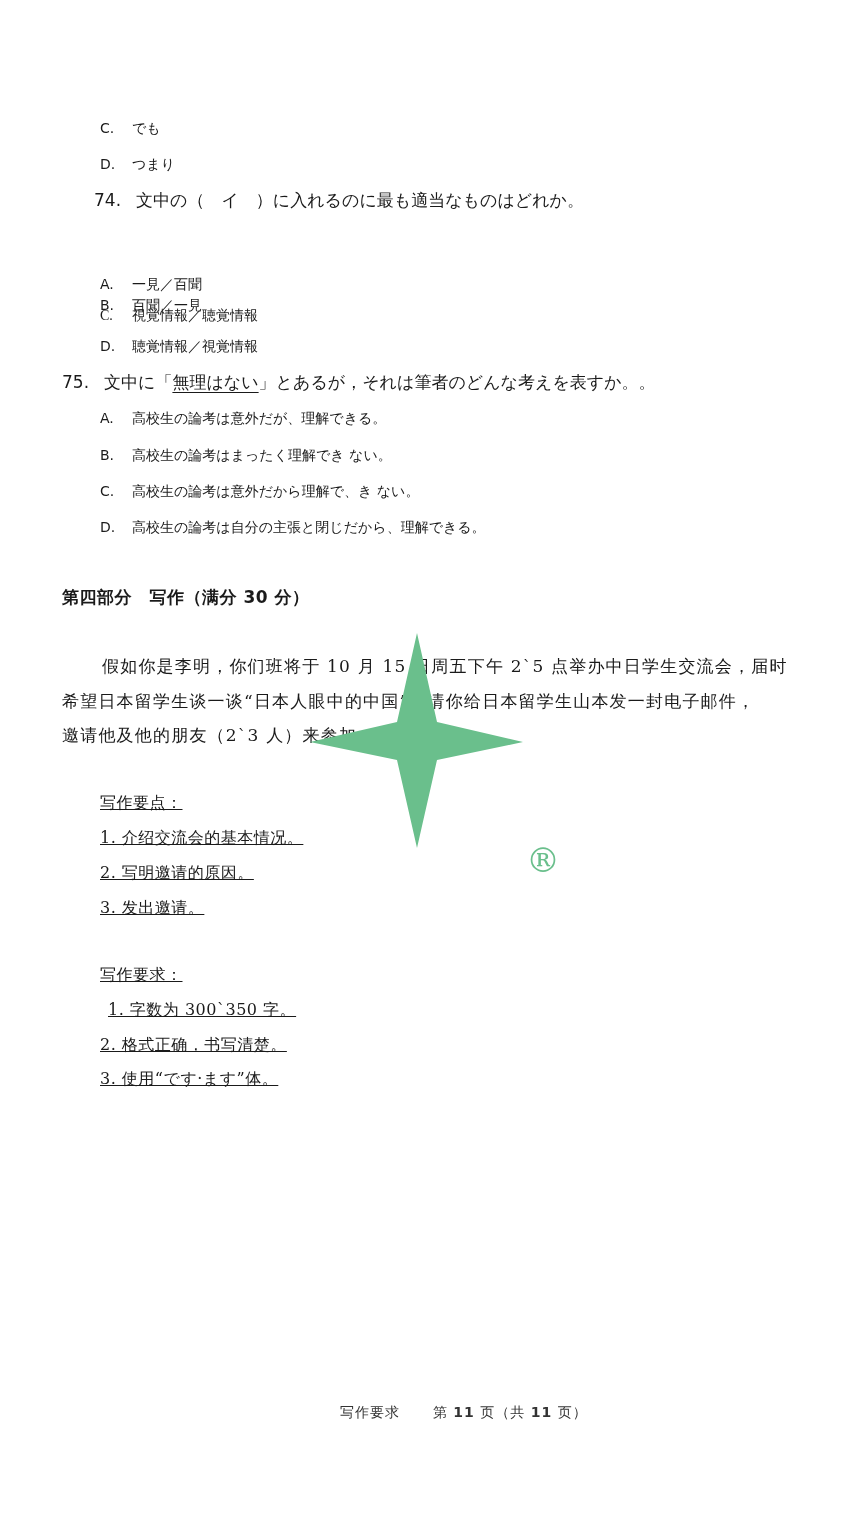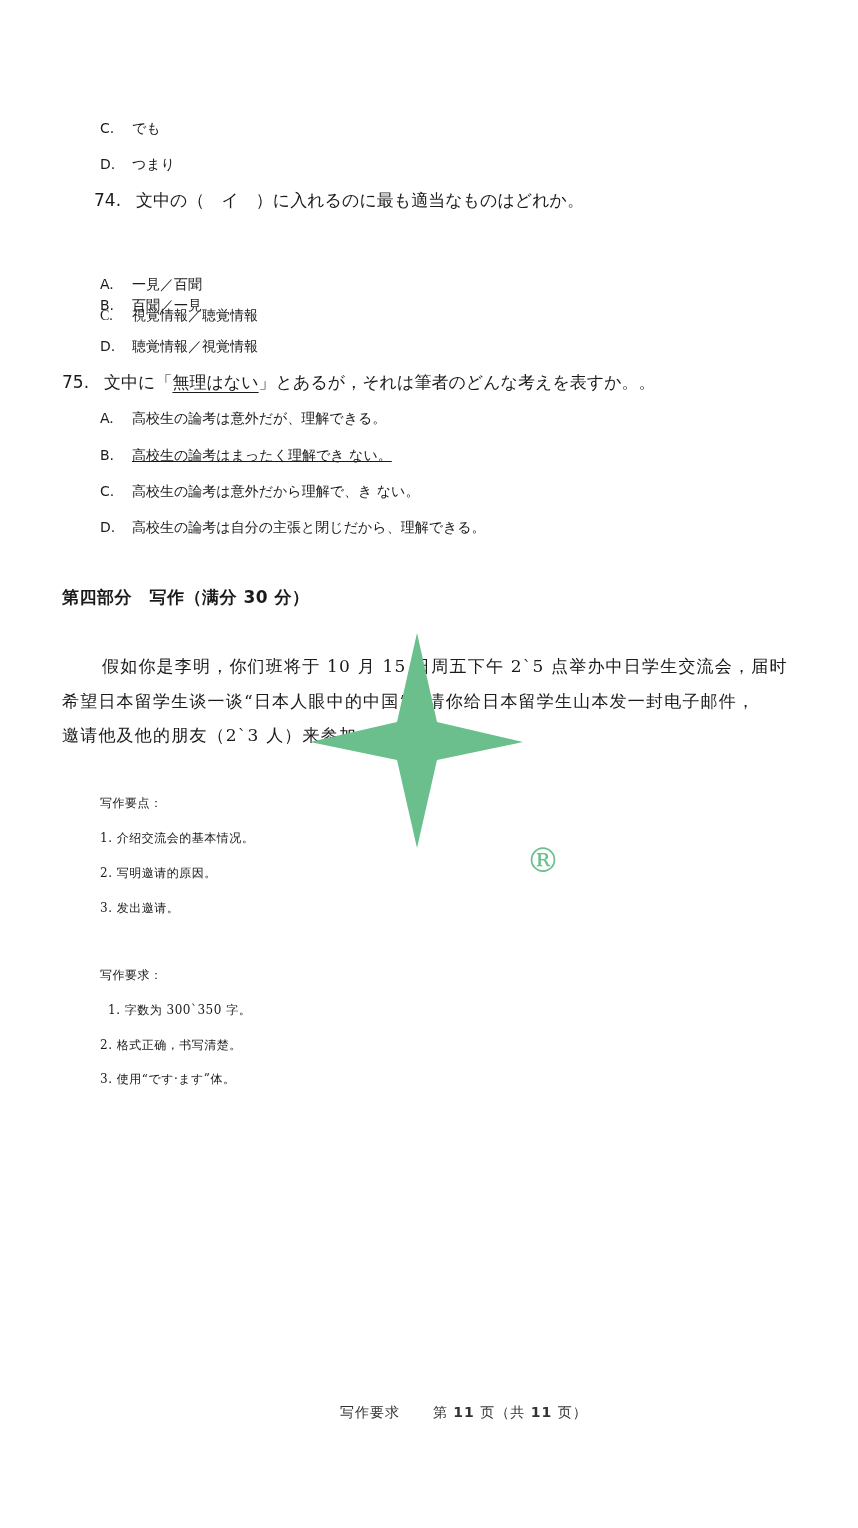--- a/index.html
+++ b/index.html
@@ -7,21 +7,21 @@
   .sans { font-family: "DejaVu Sans", "Liberation Sans", sans-serif; }
   .serif { font-family: "DejaVu Serif", "Liberation Serif", serif; }
   .line { position: absolute; white-space: nowrap; line-height: 24px; }
   .q { font-size: 17px; }
   .opt { font-size: 14px; }
   .label { display: inline-block; width: 32px; }
   .qnum { display: inline-block; width: 42px; }
   .u { text-decoration: underline; text-underline-offset: 4px; text-decoration-thickness: 1px; }
   .section-title { font-size: 17px; font-weight: bold; letter-spacing: 0.5px; }
   .para { font-size: 17px; letter-spacing: 1.2px; }
-  .essay { font-size: 12px; letter-spacing: 0.5px; }
+  .essay { font-size: 16px; letter-spacing: 0.5px; text-decoration: underline; }
   .footer { font-size: 14px; color: #333; letter-spacing: 1px; }
   .footer b { font-family: "DejaVu Sans", sans-serif; font-size: 14px; }
   .watermark { position: absolute; left: 0; top: 0; width: 858px; height: 1528px; pointer-events: none; }
   .wm-text { position: absolute; left: 316px; top: 850px; font-size: 38px; color: #6abf8c; letter-spacing: 16px; font-family: "DejaVu Serif", serif; white-space: nowrap; }
   .wm-reg { position: absolute; left: 526px; top: 840px; font-size: 34px; color: #6abf8c; font-family: "DejaVu Serif", serif; }
 </style>
 </head>
 <body>
 
 <div class="line sans opt" style="left:100px; top:116px;">
@@ -46,21 +46,21 @@
 <div class="line sans opt" style="left:100px; top:334px;">
   <span class="label">D.</span><span>聴覚情報／視覚情報</span>
 </div>
 
 <div class="line sans q" style="left:62px; top:370px;">
   <span class="qnum">75.</span><span>文中に「</span><span class="u">無理はない</span><span>」とあるが，それは筆者のどんな考えを表すか。。</span>
 </div>
 <div class="line sans opt" style="left:100px; top:406px;">
   <span class="label">A.</span><span>高校生の論考は意外だが、理解できる。</span>
 </div>
-<div class="line sans opt" style="left:100px; top:443px;text-decoration:underline;">
+<div class="line sans opt" style="left:100px; top:443px;">
   <span class="label">B.</span><span>高校生の論考はまったく理解でき ない。</span>
 </div>
 <div class="line sans opt" style="left:100px; top:479px;">
   <span class="label">C.</span><span>高校生の論考は意外だから理解で、き ない。</span>
 </div>
 <div class="line sans opt" style="left:100px; top:515px;">
   <span class="label">D.</span><span>高校生の論考は自分の主張と閉じだから、理解できる。</span>
 </div>
 
 <div class="line sans section-title" style="left:62px; top:585px;">第四部分　写作（满分 30 分）</div>

